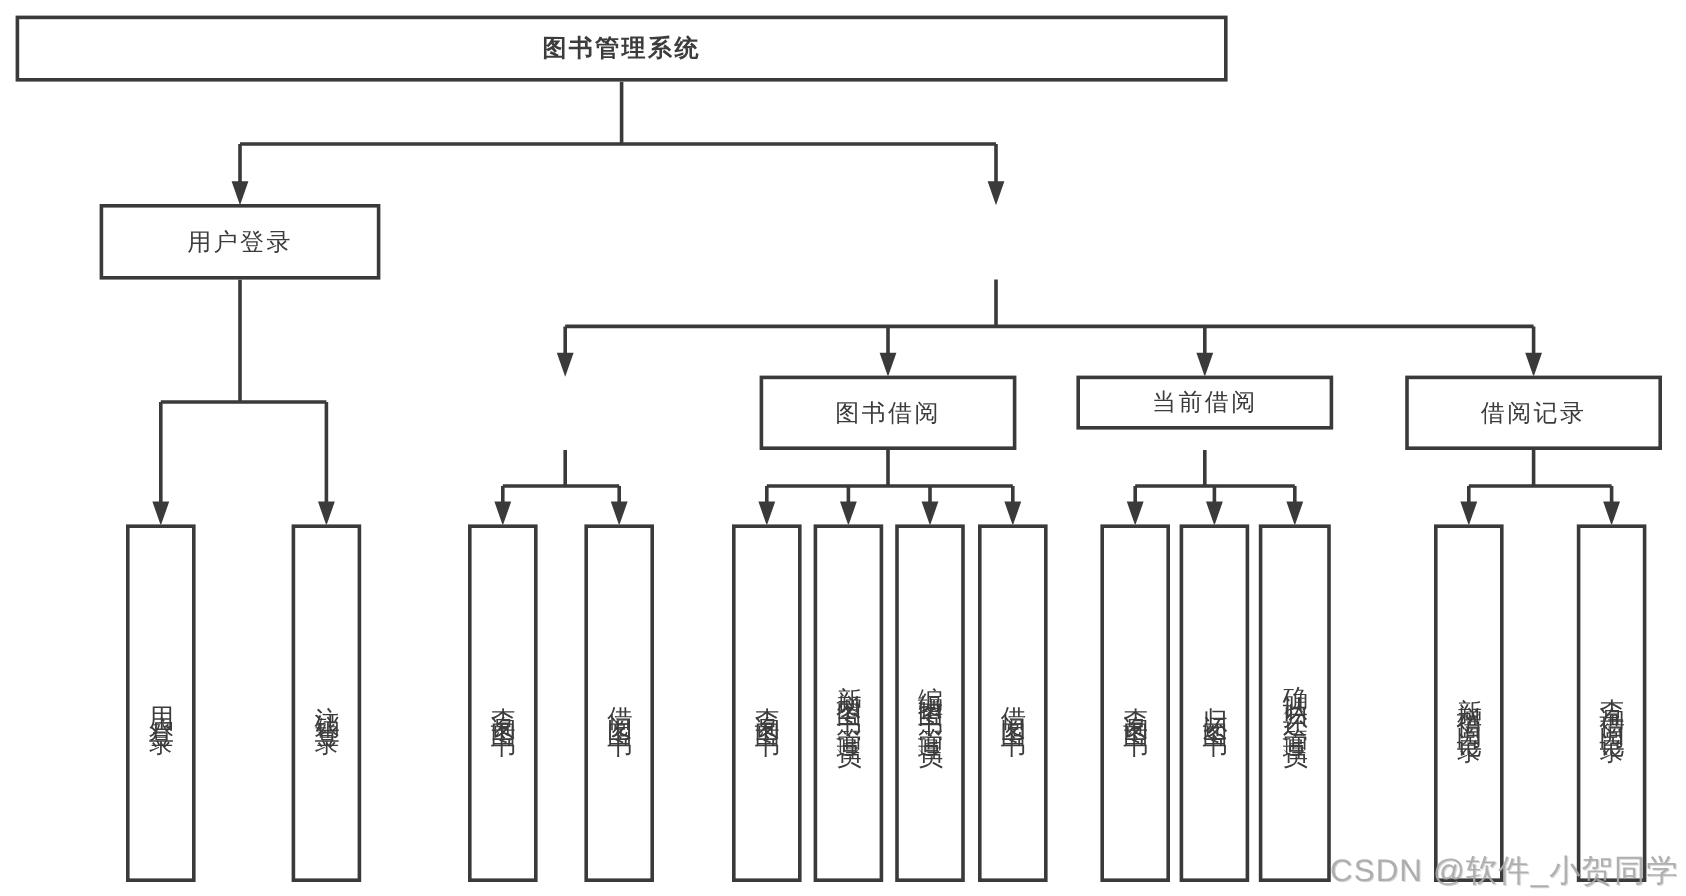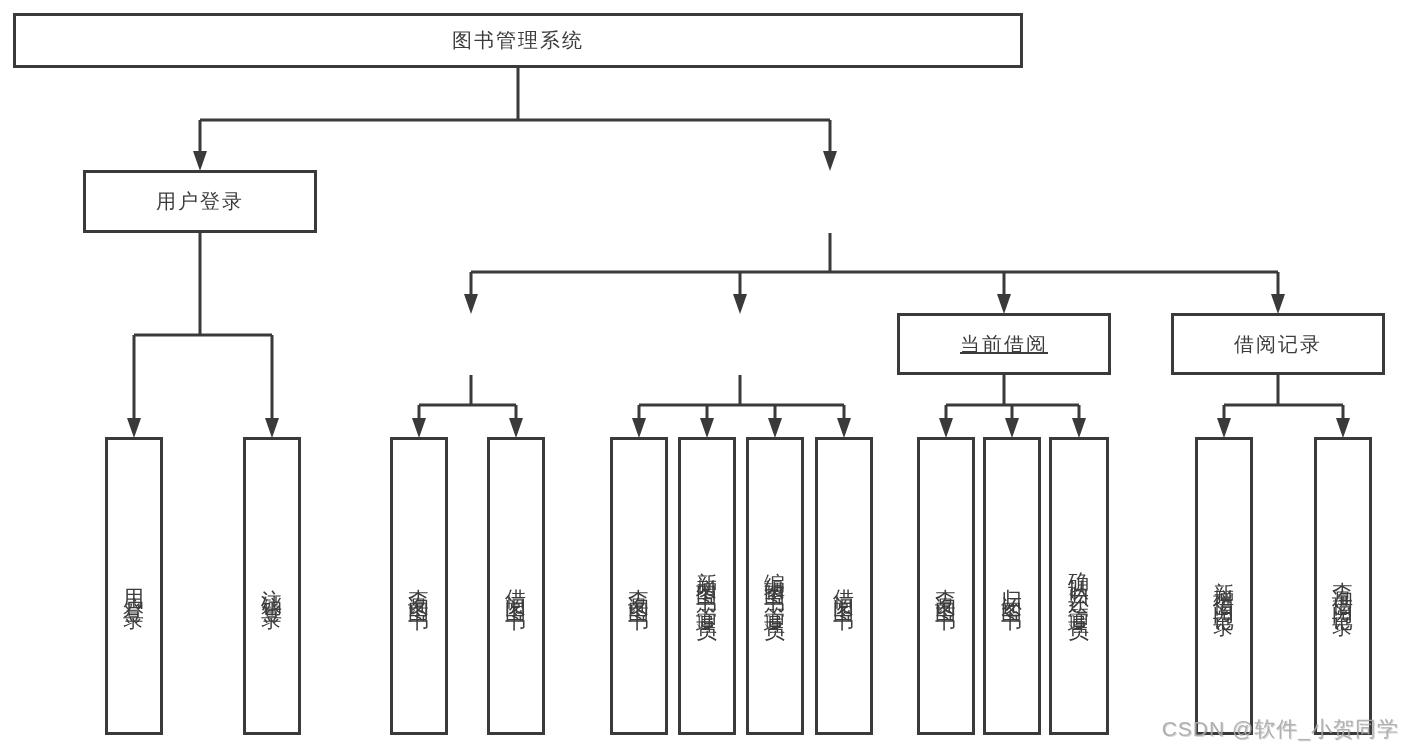--- a/index.html
+++ b/index.html
@@ -13,21 +13,21 @@
     box-sizing:border-box; display:flex; align-items:center; justify-content:center;
     color:#3c3c3c; font-size:20px; letter-spacing:2px; z-index:2;
   }
   .vnode { font-size:21px; letter-spacing:0; }
   .vnode .vtext {
     writing-mode:vertical-rl; text-orientation:mixed;
     letter-spacing:7px; line-height:1.0; white-space:nowrap;
   }
   .watermark {
     position:absolute; right:6px; bottom:4px; z-index:5;
-    color:rgba(168,168,168,0.9); font-size:21px; letter-spacing:1px;
+    color:rgba(168,168,168,0.9); font-size:26px; letter-spacing:1px;
     text-shadow:1px 1px 0 rgba(90,90,90,0.25);
   }
 </style>
 </head>
 <body>
 
 <div class="canvas">
 
   <svg class="connectors" viewBox="0 0 1405 747" xmlns="http://www.w3.org/2000/svg">
     <g stroke="#3a3a3a" stroke-width="3" fill="none">
@@ -62,29 +62,32 @@
       <path d="M775,438 l-7,-20 h14 z"></path>
       <path d="M844,438 l-7,-20 h14 z"></path>
       <path d="M946,438 l-7,-20 h14 z"></path>
       <path d="M1012,438 l-7,-20 h14 z"></path>
       <path d="M1079,438 l-7,-20 h14 z"></path>
       <path d="M1224,438 l-7,-20 h14 z"></path>
       <path d="M1343,438 l-7,-20 h14 z"></path>
     </g>
   </svg>
 
-  <div class="node" style="left:13px; top:13px; width:1010px; height:55px;">
+  <div class="node" style="left:13px; top:13px; width:1010px; height:55px;font-weight:bold;">
     <span>图书管理系统</span>
   </div>
 
   <div class="node" style="left:83px; top:170px; width:234px; height:63px;">
     <span>用户登录</span>
   </div>
 
-  <div class="node" style="left:897px; top:313px; width:214px; height:62px;text-decoration:underline;">
+  <div class="node" style="left:633px; top:313px; width:214px; height:62px;">
+    <span>图书借阅</span>
+  </div>
+  <div class="node" style="left:897px; top:313px; width:214px; height:45px;">
     <span>当前借阅</span>
   </div>
   <div class="node" style="left:1171px; top:313px; width:214px; height:62px;">
     <span>借阅记录</span>
   </div>
 
   <div class="node vnode" style="left:105px; top:437px; width:58px; height:298px;">
     <span class="vtext">用户登录</span>
   </div>
   <div class="node vnode" style="left:243px; top:437px; width:58px; height:298px;">

